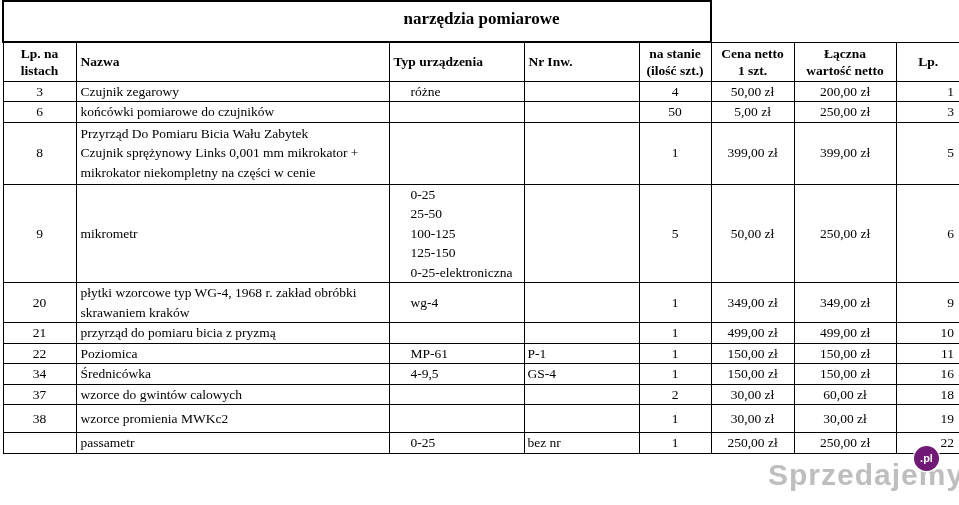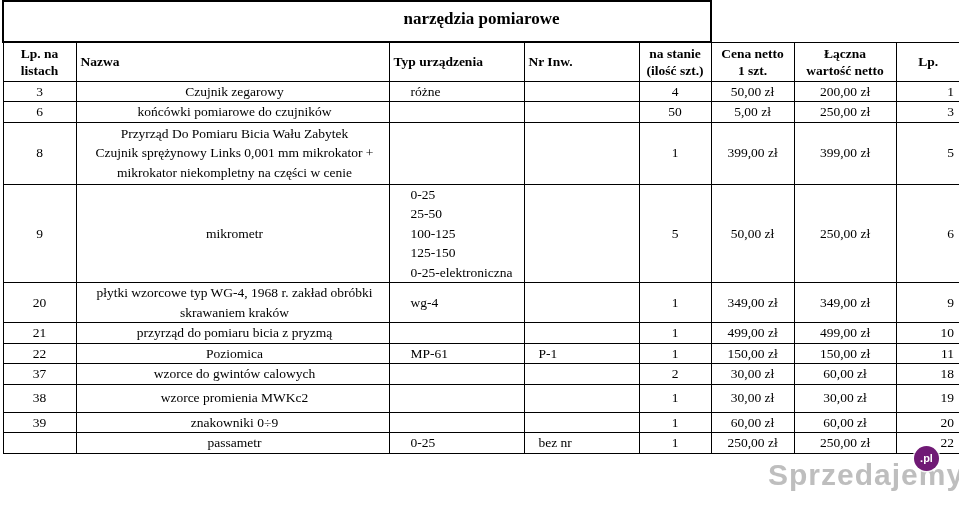--- a/index.html
+++ b/index.html
@@ -14,23 +14,23 @@
   }
   td,th {
     border:1.5px solid #000;
     font-size:13.5px; line-height:19.5px;
     padding:0; overflow:hidden;
     white-space:pre-line; vertical-align:middle;
   }
   th { font-weight:bold; text-align:center; line-height:17px; font-size:13.5px; }
   th.h-left { text-align:left; padding-left:4px; }
   td.c-listno { text-align:center; }
-  td.c-name  { text-align:center; padding-left:4px; }
+  td.c-name  { text-align:left; padding-left:4px; }
   td.c-type  { text-align:left; padding-left:21px; }
-  td.c-inv   { text-align:left; padding-left:14px; }
+  td.c-inv   { text-align:left; padding-left:3px; }
   td.c-qty, td.c-price, td.c-value { text-align:center; }
   td.c-lp { text-align:right; padding-right:6px; border-right:none; }
   th.c-lp-h { border-right:none; }
   .title-cell { position:relative; border:2px solid #000; }
   .title-text {
     position:absolute; left:0; top:1px; width:955px;
     text-align:center; font-weight:bold; font-size:17px; line-height:31px;
     z-index:3; pointer-events:none;
   }
   .no-border { border:none; }
@@ -167,20 +167,30 @@
     <td class="c-name">Poziomica</td>
     <td class="c-type">MP-61</td>
     <td class="c-inv">P-1</td>
     <td class="c-qty">1</td>
     <td class="c-price">150,00 zł</td>
     <td class="c-value">150,00 zł</td>
     <td class="c-lp">11</td>
   </tr>
 
 
+  <tr style="height:20px">
+    <td class="c-listno">34</td>
+    <td class="c-name">Średnicówka</td>
+    <td class="c-type">4-9,5</td>
+    <td class="c-inv">GS-4</td>
+    <td class="c-qty">1</td>
+    <td class="c-price">150,00 zł</td>
+    <td class="c-value">150,00 zł</td>
+    <td class="c-lp">16</td>
+  </tr>
 
   <tr style="height:19px">
     <td class="c-listno">37</td>
     <td class="c-name">wzorce do gwintów calowych</td>
     <td class="c-type"></td>
     <td class="c-inv"></td>
     <td class="c-qty">2</td>
     <td class="c-price">30,00 zł</td>
     <td class="c-value">60,00 zł</td>
     <td class="c-lp">18</td>
@@ -190,30 +200,20 @@
     <td class="c-listno">38</td>
     <td class="c-name">wzorce promienia MWKc2</td>
     <td class="c-type"></td>
     <td class="c-inv"></td>
     <td class="c-qty">1</td>
     <td class="c-price">30,00 zł</td>
     <td class="c-value">30,00 zł</td>
     <td class="c-lp">19</td>
   </tr>
 
-  <tr style="height:19px">
-    <td class="c-listno">39</td>
-    <td class="c-name">znakowniki 0÷9</td>
-    <td class="c-type"></td>
-    <td class="c-inv"></td>
-    <td class="c-qty">1</td>
-    <td class="c-price">60,00 zł</td>
-    <td class="c-value">60,00 zł</td>
-    <td class="c-lp">20</td>
-  </tr>
 
 
   <tr style="height:19px">
     <td class="c-listno"></td>
     <td class="c-name">passametr</td>
     <td class="c-type">0-25</td>
     <td class="c-inv">bez nr</td>
     <td class="c-qty">1</td>
     <td class="c-price">250,00 zł</td>
     <td class="c-value">250,00 zł</td>

